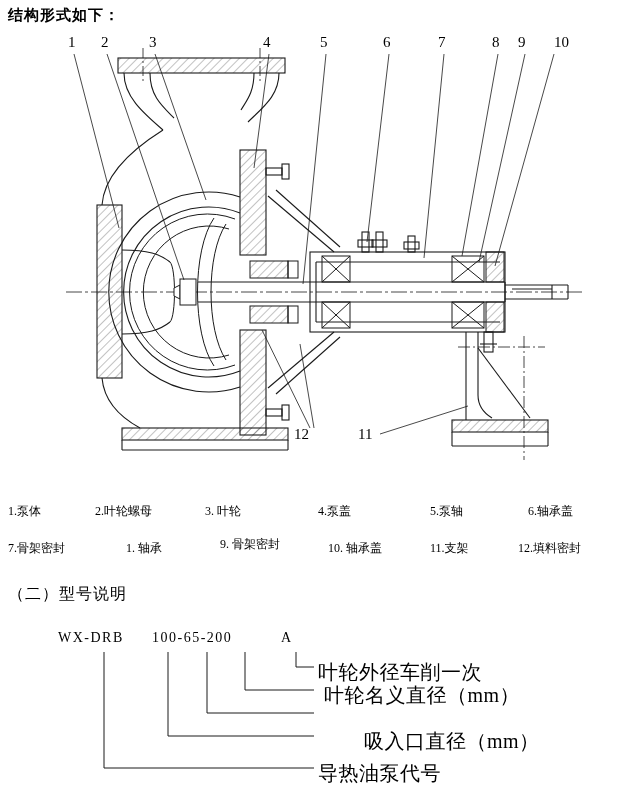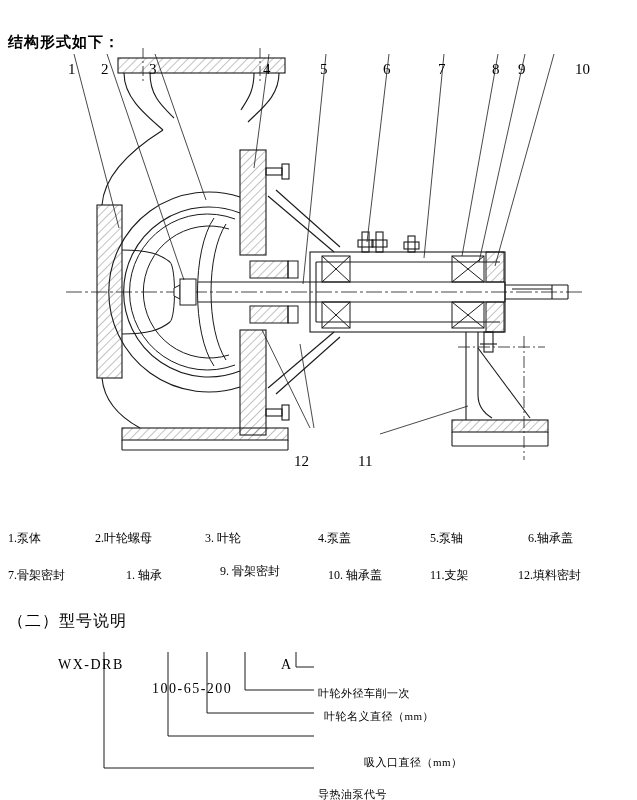--- a/index.html
+++ b/index.html
@@ -1,25 +1,25 @@
 <!DOCTYPE html>
 <html><head>
 <meta charset="utf-8">
 <style>
   * { margin:0; padding:0; box-sizing:border-box; }
   html,body { background:#ffffff; }
   body { font-family:"Liberation Serif","DejaVu Serif",serif; color:#000; }
   .page { position:relative; width:637px; height:800px; background:#fff; overflow:hidden; }
-  .abs { position:absolute; white-space:nowrap;margin-top:27px; }
+  .abs { position:absolute; white-space:nowrap; }
   .heading { font-size:15px; font-weight:bold; letter-spacing:1px; }
   .callout { font-size:15px; }
   .parts-item { font-size:12px; }
   .section-title { font-size:16px; letter-spacing:1px; }
   .code-seg { font-size:14px; letter-spacing:1.5px; }
-  .anno { font-size:11px; letter-spacing:0.5px; }
+  .anno { font-size:20px; letter-spacing:0.5px; }
   svg.linework { position:absolute; left:0; top:0; }
 </style>
 </head>
 <body>
 
 <div class="page">
 
   <svg class="linework" width="637" height="800" viewBox="0 0 637 800">
     <defs>
       <pattern id="hatch" patternUnits="userSpaceOnUse" width="6" height="6" patternTransform="rotate(45)">
@@ -173,21 +173,21 @@
 
   <span class="abs callout" style="left:68px;  top:34px;">1</span>
   <span class="abs callout" style="left:101px; top:34px;">2</span>
   <span class="abs callout" style="left:149px; top:34px;">3</span>
   <span class="abs callout" style="left:263px; top:34px;">4</span>
   <span class="abs callout" style="left:320px; top:34px;">5</span>
   <span class="abs callout" style="left:383px; top:34px;">6</span>
   <span class="abs callout" style="left:438px; top:34px;">7</span>
   <span class="abs callout" style="left:492px; top:34px;">8</span>
   <span class="abs callout" style="left:518px; top:34px;">9</span>
-  <span class="abs callout" style="left:575px; top:34px;text-align:center;">10</span>
+  <span class="abs callout" style="left:554px; top:34px;text-align:center;">10</span>
 
   <span class="abs callout" style="left:294px; top:426px;">12</span>
   <span class="abs callout" style="left:358px; top:426px;">11</span>
 
   <span class="abs parts-item" style="left:8px;   top:503px;">1.泵体</span>
   <span class="abs parts-item" style="left:95px;  top:503px;">2.叶轮螺母</span>
   <span class="abs parts-item" style="left:205px; top:503px;">3. 叶轮</span>
   <span class="abs parts-item" style="left:318px; top:503px;">4.泵盖</span>
   <span class="abs parts-item" style="left:430px; top:503px;">5.泵轴</span>
   <span class="abs parts-item" style="left:528px; top:503px;">6.轴承盖</span>
@@ -195,21 +195,21 @@
   <span class="abs parts-item" style="left:8px;   top:540px;">7.骨架密封</span>
   <span class="abs parts-item" style="left:126px; top:540px;">1. 轴承</span>
   <span class="abs parts-item" style="left:220px; top:536px;">9. 骨架密封</span>
   <span class="abs parts-item" style="left:328px; top:540px;">10. 轴承盖</span>
   <span class="abs parts-item" style="left:430px; top:540px;">11.支架</span>
   <span class="abs parts-item" style="left:518px; top:540px;">12.填料密封</span>
 
   <span class="abs section-title" style="left:8px; top:584px;">（二）型号说明</span>
 
   <span class="abs code-seg" style="left:58px;  top:630px;">WX-DRB</span>
-  <span class="abs code-seg" style="left:152px; top:654px;">100-65-200</span>
+  <span class="abs code-seg" style="left:152px; top:630px;">100-65-200</span>
   <span class="abs code-seg" style="left:281px; top:630px;">A</span>
 
   <span class="abs anno" style="left:318px; top:659px;">叶轮外径车削一次</span>
   <span class="abs anno" style="left:324px; top:682px;">叶轮名义直径（mm）</span>
   <span class="abs anno" style="left:318px; top:728px;padding-left:46px;">吸入口直径（mm）</span>
   <span class="abs anno" style="left:318px; top:760px;">导热油泵代号</span>
 
 </div>
 
 </body></html>

